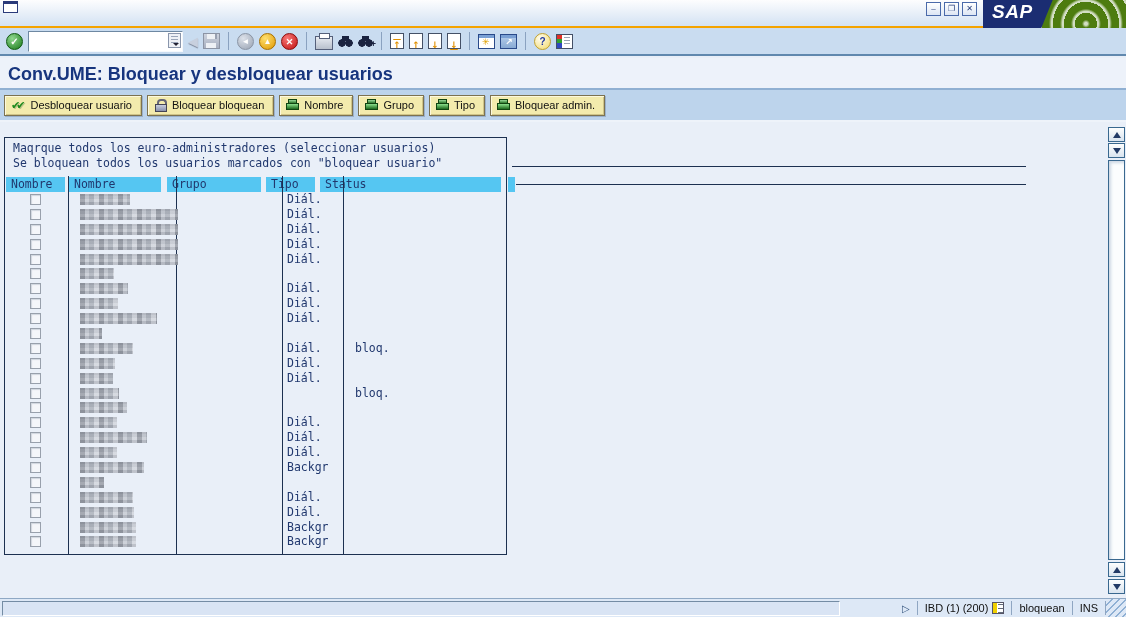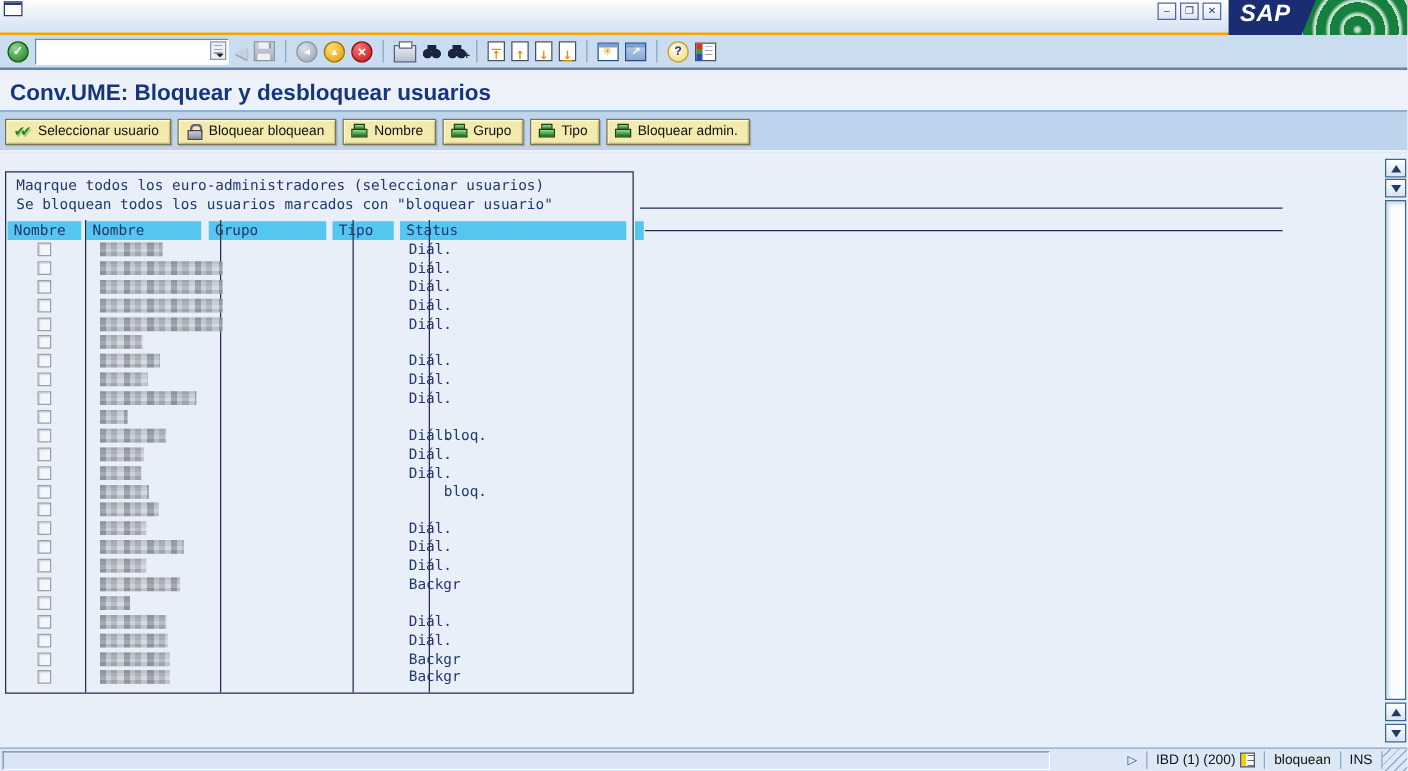--- a/index.html
+++ b/index.html
@@ -10,21 +10,21 @@
   .topband{position:absolute;top:0;left:0;right:0;height:26px;background:linear-gradient(#fdfdfe,#d3e2f3);}
   .winicon{position:absolute;left:3px;top:1px;width:13px;height:10px;border:1px solid #2a3a7a;background:#fff;}
   .winicon::before{content:"";position:absolute;left:0;right:0;top:0;height:2px;background:#2a3a7a;}
   .menubar{position:absolute;left:6px;top:11px;height:15px;display:flex;}
   .menu-item{padding:0 7px;font-size:11px;line-height:15px;color:#1c2c54;cursor:default;}
   .menu-item u{text-decoration:underline;}
   .winctrls{position:absolute;left:926px;top:2px;display:flex;gap:3px;}
   .wbtn{width:13px;height:12px;border:1px solid #4a6aaa;background:linear-gradient(#ffffff,#dde6f4);
         color:#223a7a;font-size:8px;line-height:11px;text-align:center;cursor:default;}
   .orangeline{position:absolute;top:26px;left:0;width:1050px;height:2px;background:var(--orange_line,#f4a300);}
-  .logo{position:absolute;right:0;top:0;width:143px;height:28px;background:#15803d;overflow:hidden;z-index:5;}
+  .logo{position:absolute;right:0;top:0;width:143px;height:28px;background:#4d7c0f;overflow:hidden;z-index:5;}
   .ripples{position:absolute;inset:0;background:
       repeating-radial-gradient(circle at 72% 85%, rgba(255,255,255,.75) 0 1.5px, rgba(185,207,232,0) 4px 11px);}
   .para{position:absolute;left:-10px;top:0;width:74px;height:28px;background:var(--logo_blue,#1b2d72);transform:skewX(-22deg);}
   .logotext{position:absolute;left:9px;top:1px;color:#fff;font-weight:bold;font-style:italic;font-size:19px;letter-spacing:0.5px;}
 
   
   .toolbar{position:absolute;top:28px;left:0;right:0;height:28px;background:var(--toolbar_bg,#c9dcf0);
            border-bottom:2px solid #6088ae;display:flex;align-items:center;gap:5px;padding-left:6px;box-sizing:border-box;}
   .ic{display:inline-block;vertical-align:middle;}
   .circ{width:17px;height:17px;border-radius:50%;text-align:center;font-weight:bold;font-size:10px;line-height:16px;color:#fff;box-sizing:border-box;}
@@ -101,21 +101,21 @@
   .h4{left:315px;width:181px;}
   .colsep{position:absolute;top:38px;bottom:0;width:1px;background:#1c3050;}
   .cs0{left:63px;}.cs1{left:171px;}.cs2{left:277px;}.cs3{left:338px;}
   .rows{position:absolute;top:54px;left:0;right:0;}
   .lrow{position:relative;height:14.9px;}
   .cb{position:absolute;left:25px;top:2px;width:11px;height:11px;border:1px solid #98a0ac;background:#f4f6fa;
       box-shadow:inset 1px 1px 1px #d0d6de;box-sizing:border-box;}
   .nm{position:absolute;left:75px;top:2px;height:11px;background-color:#c9cdd6;background-image:
       repeating-linear-gradient(90deg, rgba(90,95,105,.35) 0 5px, rgba(205,209,216,.35) 5px 9px, rgba(140,146,156,.35) 9px 14px, rgba(232,234,239,.35) 14px 19px),
       repeating-linear-gradient(0deg, rgba(120,126,138,.4) 0 3px, rgba(212,216,222,.4) 3px 6px, rgba(160,166,176,.4) 6px 9px);}
-  .tp{position:absolute;left:282px;top:0;line-height:14.9px;white-space:pre;margin-left:40px;}
+  .tp{position:absolute;left:282px;top:0;line-height:14.9px;white-space:pre;}
   .st{position:absolute;left:350px;top:0;line-height:14.9px;white-space:pre;}
   .stub{position:absolute;left:508px;top:53px;width:7px;height:15px;background:var(--header_bg,#55c6f2);}
   .hline1{position:absolute;left:512px;top:42px;width:514px;height:1px;background:#1c3050;}
   .hline2{position:absolute;left:516px;top:60px;width:510px;height:1px;background:#1c3050;}
 
   
   .vscroll{position:absolute;left:1108px;top:127px;width:17px;height:468px;}
   .sbtn{position:absolute;left:0;width:17px;height:15px;background:linear-gradient(#fdfefe,#d9e4ef);
         border:1px solid #39688f;box-sizing:border-box;display:flex;align-items:center;justify-content:center;}
   .sb-u1{top:0;}.sb-d1{top:16px;}.sb-u2{top:435px;}.sb-d2{top:452px;}
@@ -191,21 +191,21 @@
       <span class="ic custic"></span>
     </div>
 
   <div class="titlebar2">
     <h1>Conv.UME: Bloquear y desbloquear usuarios</h1>
   </div>
 
   <div class="appbar">
       <button class="appbtn">
         <span class="dblcheck">✔✔</span>
-        <span>Seleccionar usuario</span>
+        <span>Desbloquear usuario</span>
       </button>
       <button class="appbtn">
         <span class="lockic"></span>
         <span>Bloquear bloquean</span>
       </button>
       <button class="appbtn">
         <span class="sortic"></span>
         <span>Nombre</span>
       </button>
       <button class="appbtn">

